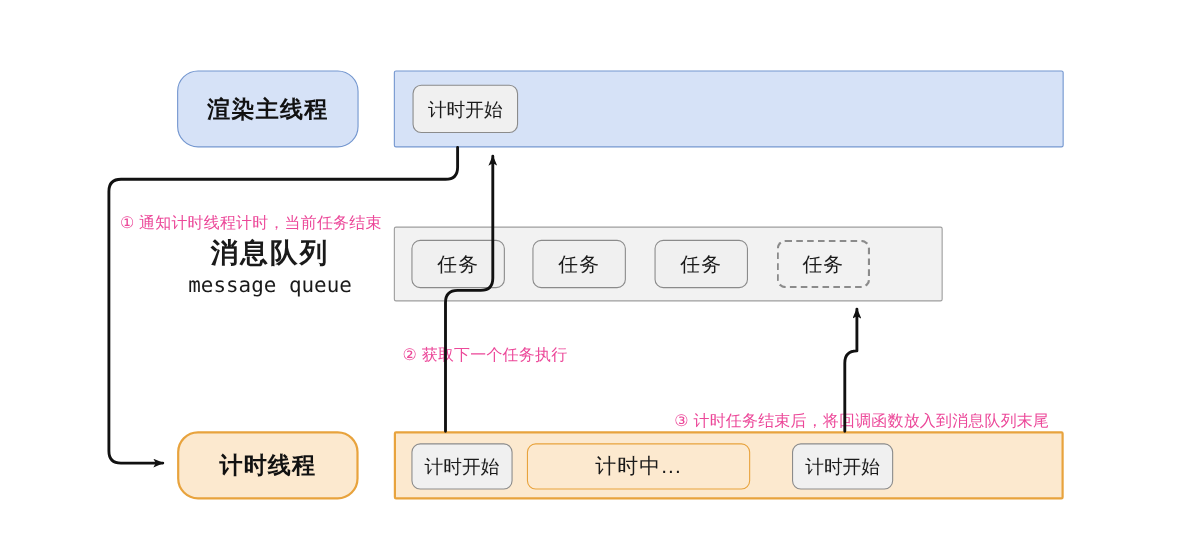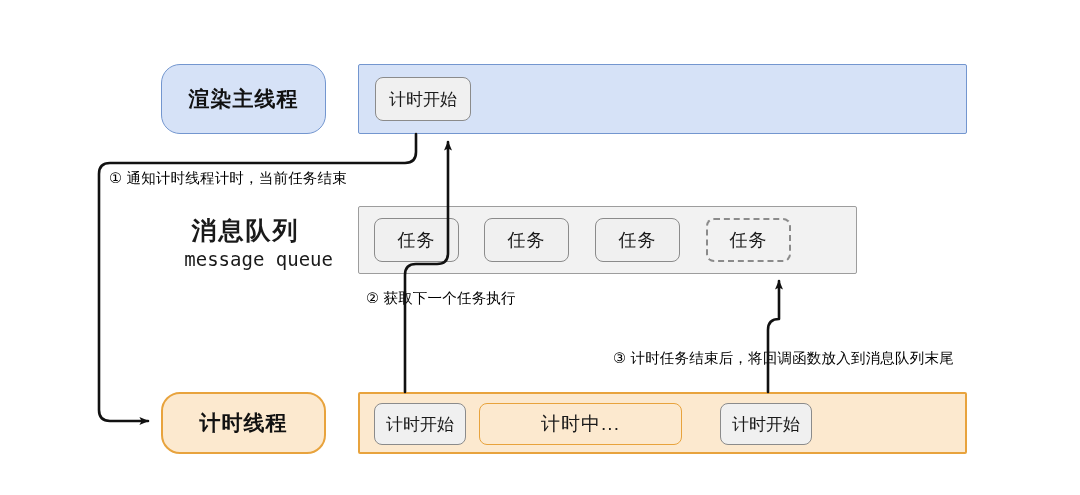--- a/index.html
+++ b/index.html
@@ -50,21 +50,20 @@
     font-size: 25px;
     font-weight: 700;
     letter-spacing: 2px;
     font-family: "Liberation Sans", "DejaVu Sans", sans-serif;
   }
   .queue-label .en {
     font-size: 19px;
     font-weight: 400;
     letter-spacing: 0px;
     font-family: "DejaVu Sans Mono", "Liberation Mono", monospace;
-    text-align: right;
   }
 
   
   .band {
     border-radius: 2px;
   }
   .band.blue {
     background: #d6e2f7;
     border: 1.6px solid #7396cf;
   }
@@ -100,23 +99,24 @@
     background: #fce9cf;
     border: 1.8px solid #e8a33d;
     font-size: 19px;
     letter-spacing: 1px;
   }
   .chip.task { font-size: 18px; letter-spacing: 1px; }
 
   
   .note {
     font-size: 14.5px;
-    color: #000000;
+    color: #ec4899;
     white-space: nowrap;
     letter-spacing: 0.2px;
+    margin-top: 24px;
   }
 
   svg.overlay {
     position: absolute;
     left: 0; top: 0;
     width: 1080px;
     height: 495px;
     pointer-events: none;
   }
 </style>

